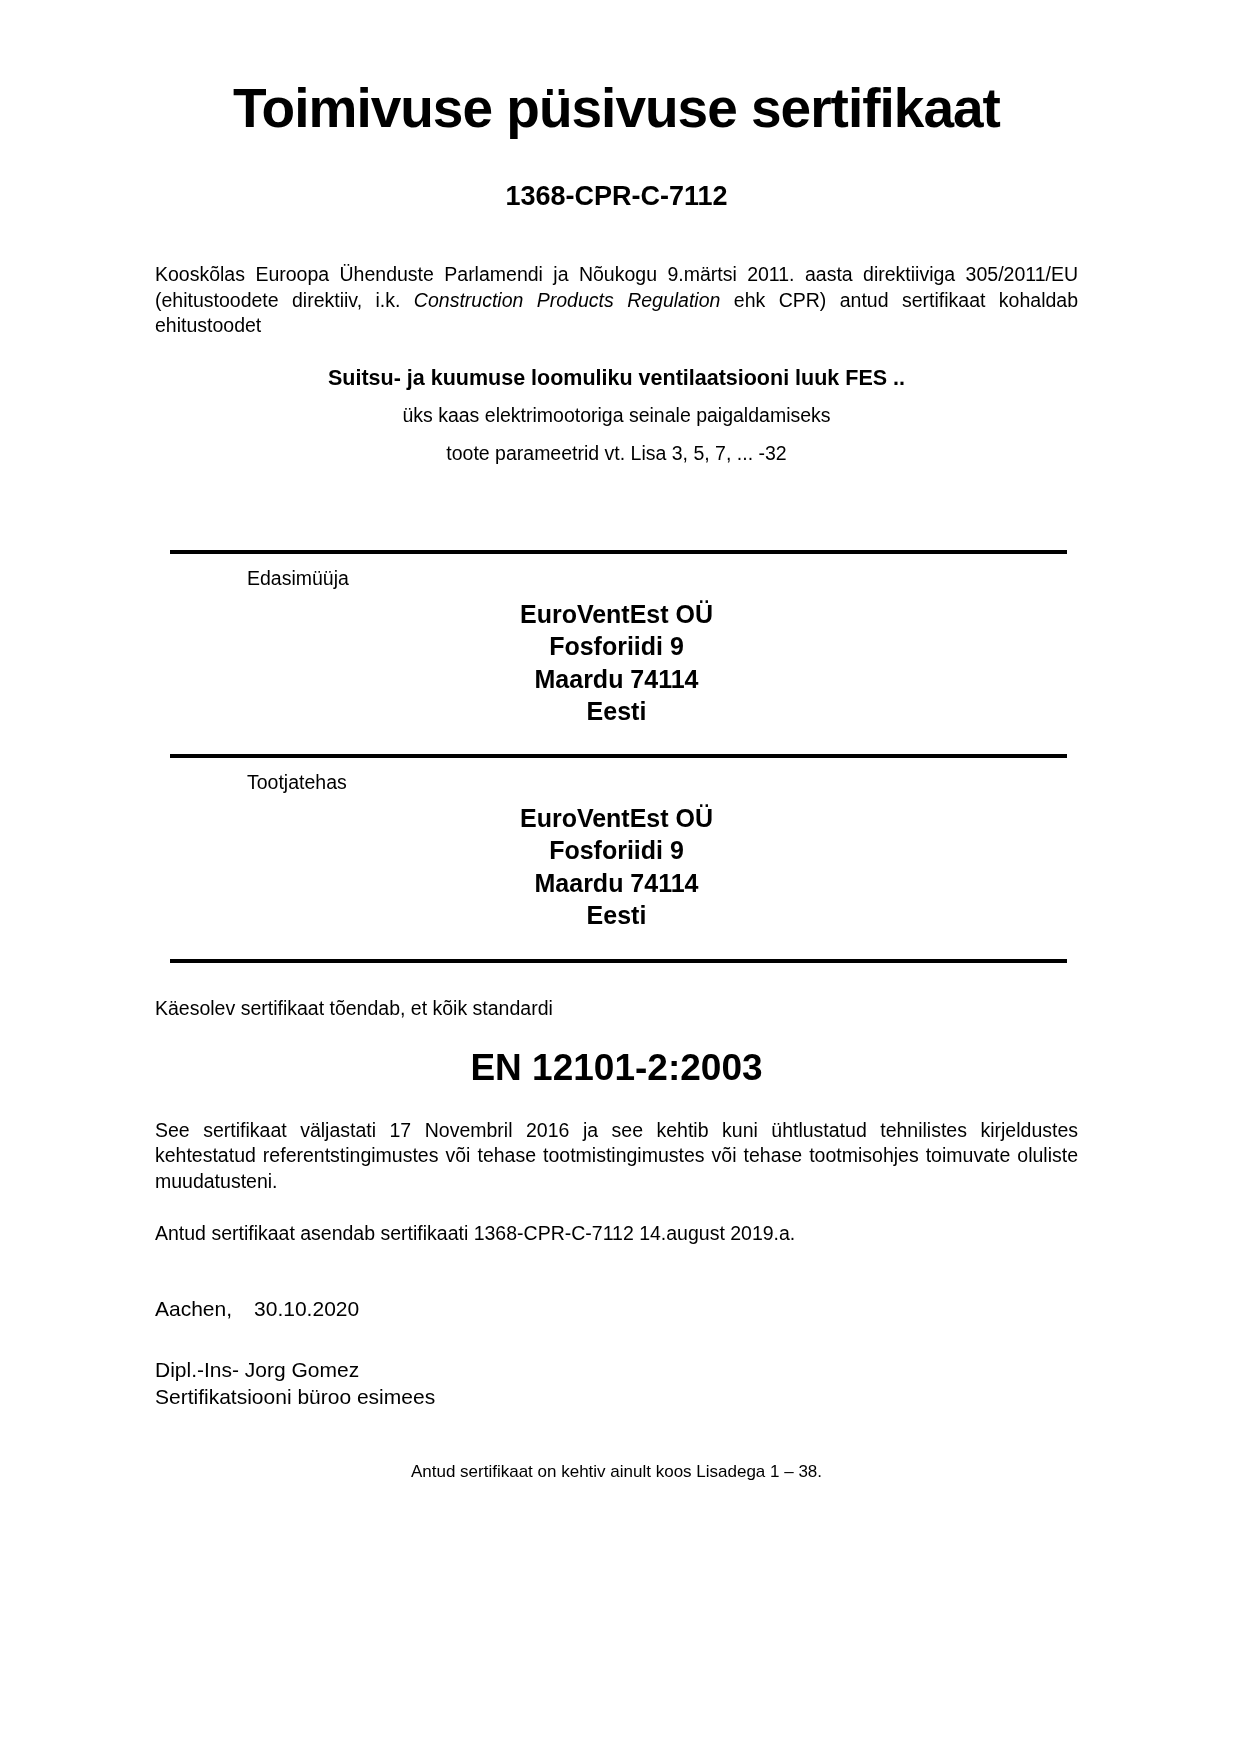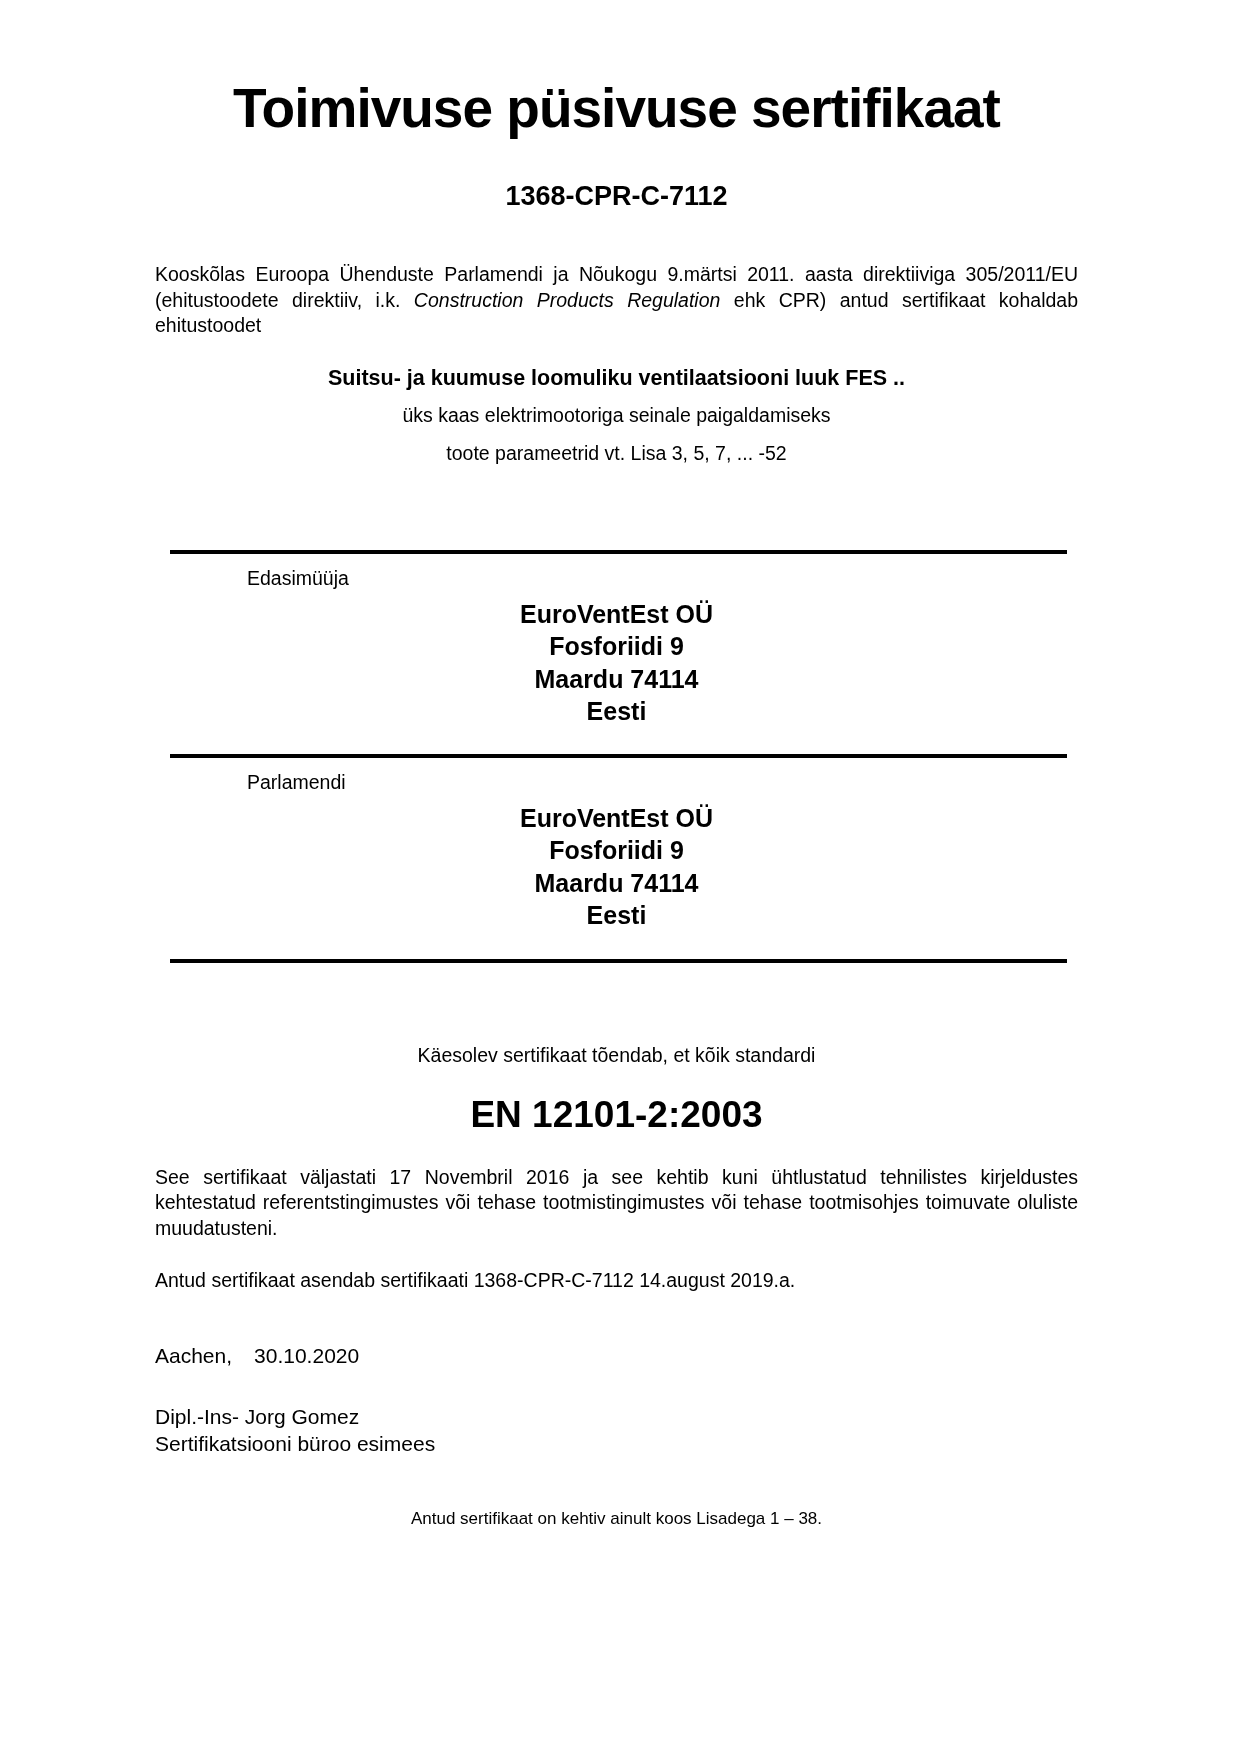--- a/index.html
+++ b/index.html
@@ -66,24 +66,24 @@
     line-height: 25px;
   }
   .party-address {
     margin-top: 7px;
     font-size: 25px;
     line-height: 32.5px;
     font-weight: bold;
     text-align: center;
   }
   .standard-intro {
-    margin-top: 80px;
+    margin-top: 33px;
     font-size: 19.5px;
     line-height: 25px;
-    text-align: center;
+    text-align: left;
   }
   .standard-code {
     margin-top: 26px;
     font-size: 37px;
     line-height: 42px;
     font-weight: bold;
     text-align: center;
   }
   .body-par {
     font-size: 19.5px;
@@ -119,35 +119,35 @@
 <div class="page">
 
   <h1 class="doc-title">Toimivuse püsivuse sertifikaat</h1>
 
   <div class="cert-number">1368-CPR-C-7112</div>
 
   <p class="intro-par"><span>Kooskõlas Euroopa Ühenduste Parlamendi ja  Nõukogu 9.märtsi 2011. aasta direktiiviga 305/2011/EU (ehitustoodete direktiiv, i.k. </span><span class="it">Construction Products Regulation</span><span> ehk CPR) antud sertifikaat kohaldab ehitustoodet</span></p>
 
   <div class="product-name">Suitsu- ja kuumuse loomuliku ventilaatsiooni luuk FES ..</div>
   <div class="product-sub first">üks kaas elektrimootoriga seinale paigaldamiseks</div>
-  <div class="product-sub">toote parameetrid vt. Lisa 3, 5, 7, ... -52</div>
+  <div class="product-sub">toote parameetrid vt. Lisa 3, 5, 7, ... -32</div>
 
   <hr class="rule">
 
   <div class="party-label">Edasimüüja</div>
   <div class="party-address">
     <div>EuroVentEst OÜ</div>
     <div>Fosforiidi 9</div>
     <div>Maardu 74114</div>
     <div>Eesti</div>
   </div>
 
   <hr class="rule mid">
 
-  <div class="party-label">Parlamendi</div>
+  <div class="party-label">Tootjatehas</div>
   <div class="party-address">
     <div>EuroVentEst OÜ</div>
     <div>Fosforiidi 9</div>
     <div>Maardu 74114</div>
     <div>Eesti</div>
   </div>
 
   <hr class="rule last">
 
   <div class="standard-intro">Käesolev sertifikaat tõendab, et kõik standardi</div>

